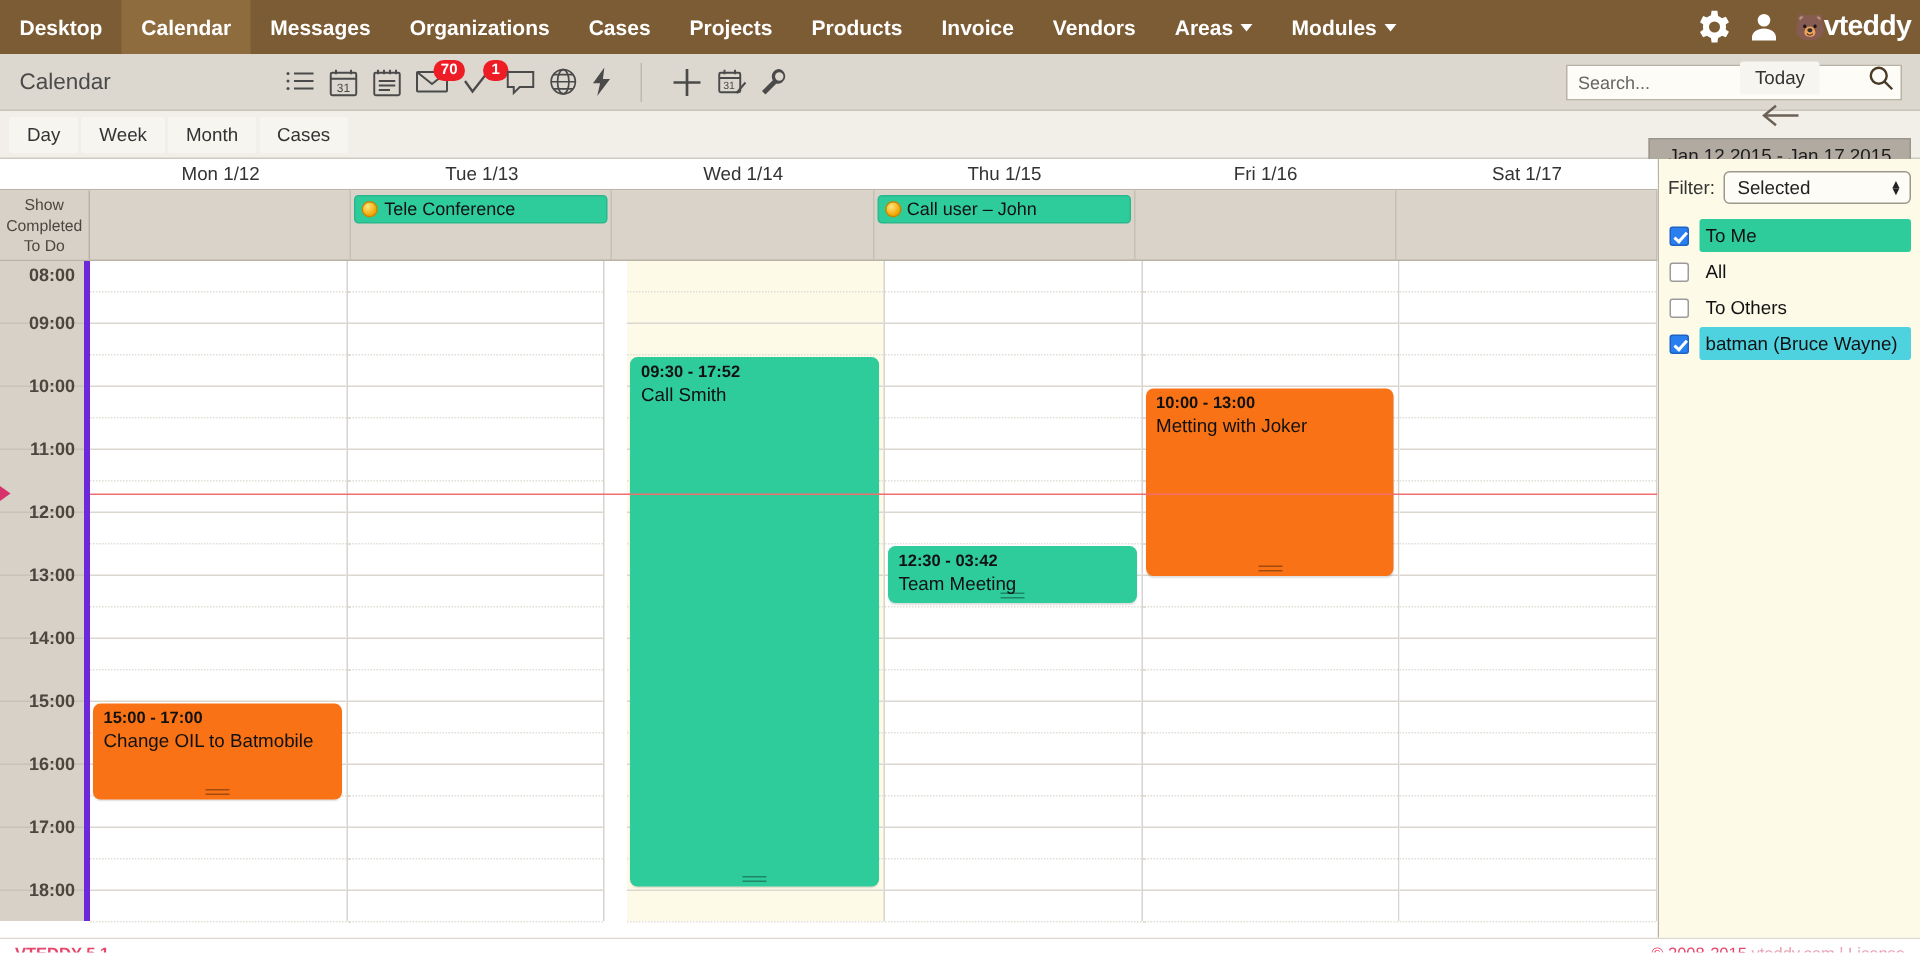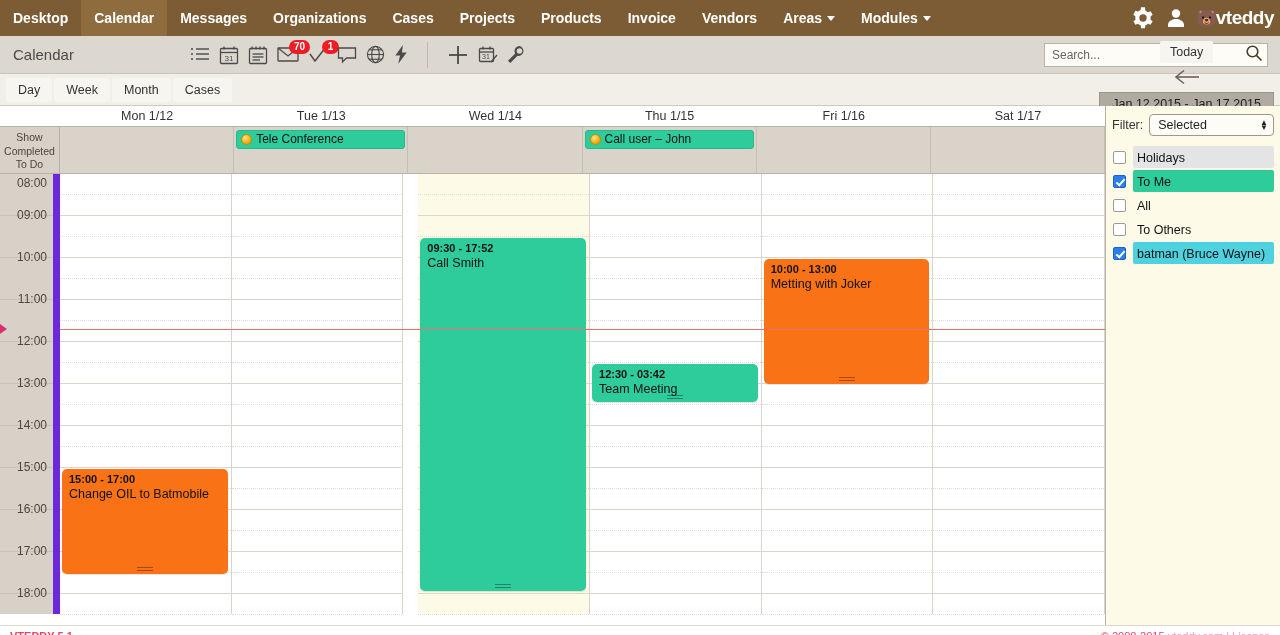--- a/index.html
+++ b/index.html
@@ -231,22 +231,23 @@
     position: relative;
   }
   .grid {
     display: flex;
     position: relative;
     height: 440px;
   }
   .time-gutter {
     width: 60px; flex: 0 0 60px;
     background: #d7d1c7;
-    border-right: 7px solid #6d28d9;
-    position: relative;
+    border-right: 4px solid #6d28d9;
+    position: relative;
+    font-weight: bold;
   }
   .time-slot {
     height: 42px;
     position: relative;
     border-bottom: 1px solid #c8c2b7;
   }
   .time-label {
     position: absolute;
     right: 6px; top: -8px;
     font-size: 12px;
@@ -663,21 +664,21 @@
               <div class="hour-cell"></div>
               <div class="hour-cell"></div>
               <div class="hour-cell"></div>
               <div class="hour-cell"></div>
               <div class="hour-cell"></div>
               <div class="hour-cell"></div>
               <div class="hour-cell"></div>
               <div class="hour-cell"></div>
               <div class="hour-cell"></div>
               <div class="hour-cell"></div>
-              <div class="event cyan" style="top: 295px; height: 105px;">
+              <div class="event cyan" style="top: 295px; height: 64px;">
                 <span class="etime">15:00 - 17:00</span>
                 <span class="etitle">Change OIL to Batmobile</span>
                 <div class="resize-handle"></div>
               </div>
             </div>
             <div class="daycol">
               <div class="hour-cell"></div>
               <div class="hour-cell"></div>
               <div class="hour-cell"></div>
               <div class="hour-cell"></div>
@@ -767,24 +768,20 @@
       <span class="filter-label">Filter:</span>
       <span class="filter-select">
         <span>Selected</span>
         <span class="spinner">
             <span>▲</span>
             <span>▼</span>
           </span>
       </span>
     </div>
     <div id="filter-items">
-        <div class="filter-item">
-          <span class="fbox"></span>
-          <span class="fhl gray"><span class="lbl">Holidays</span></span>
-        </div>
         <div class="filter-item">
           <span class="fbox checked"></span>
           <span class="fhl green"><span class="lbl">To Me</span></span>
         </div>
         <div class="filter-item">
           <span class="fbox"></span>
           <span class="fhl none"><span class="lbl">All</span></span>
         </div>
         <div class="filter-item">
           <span class="fbox"></span>

